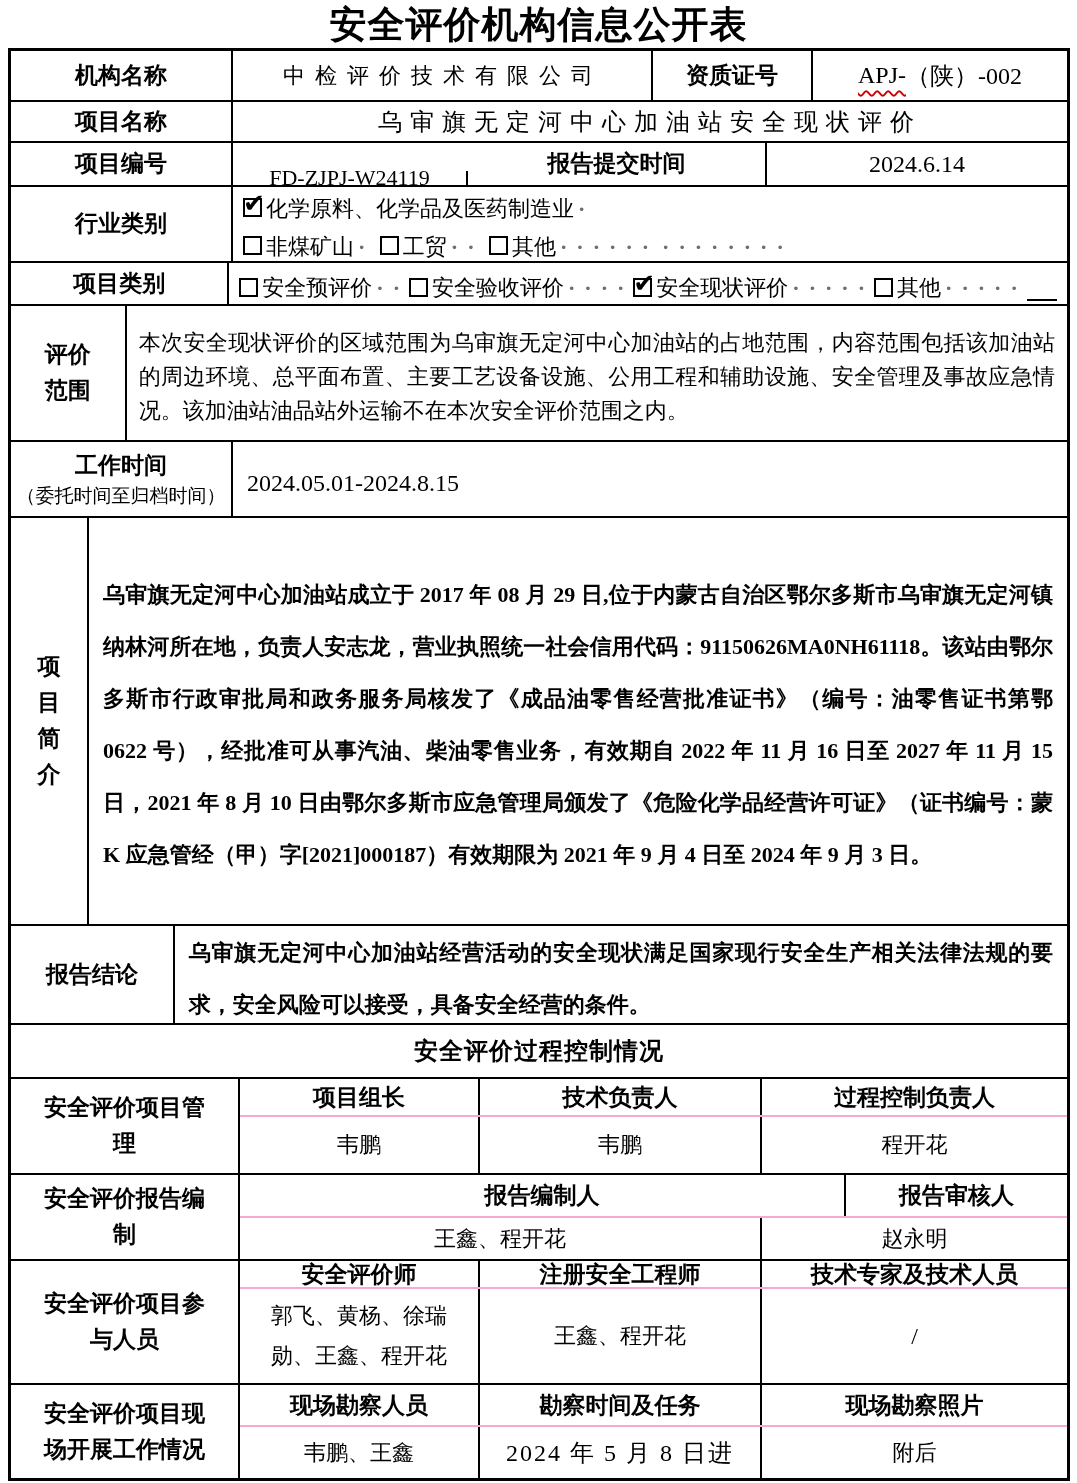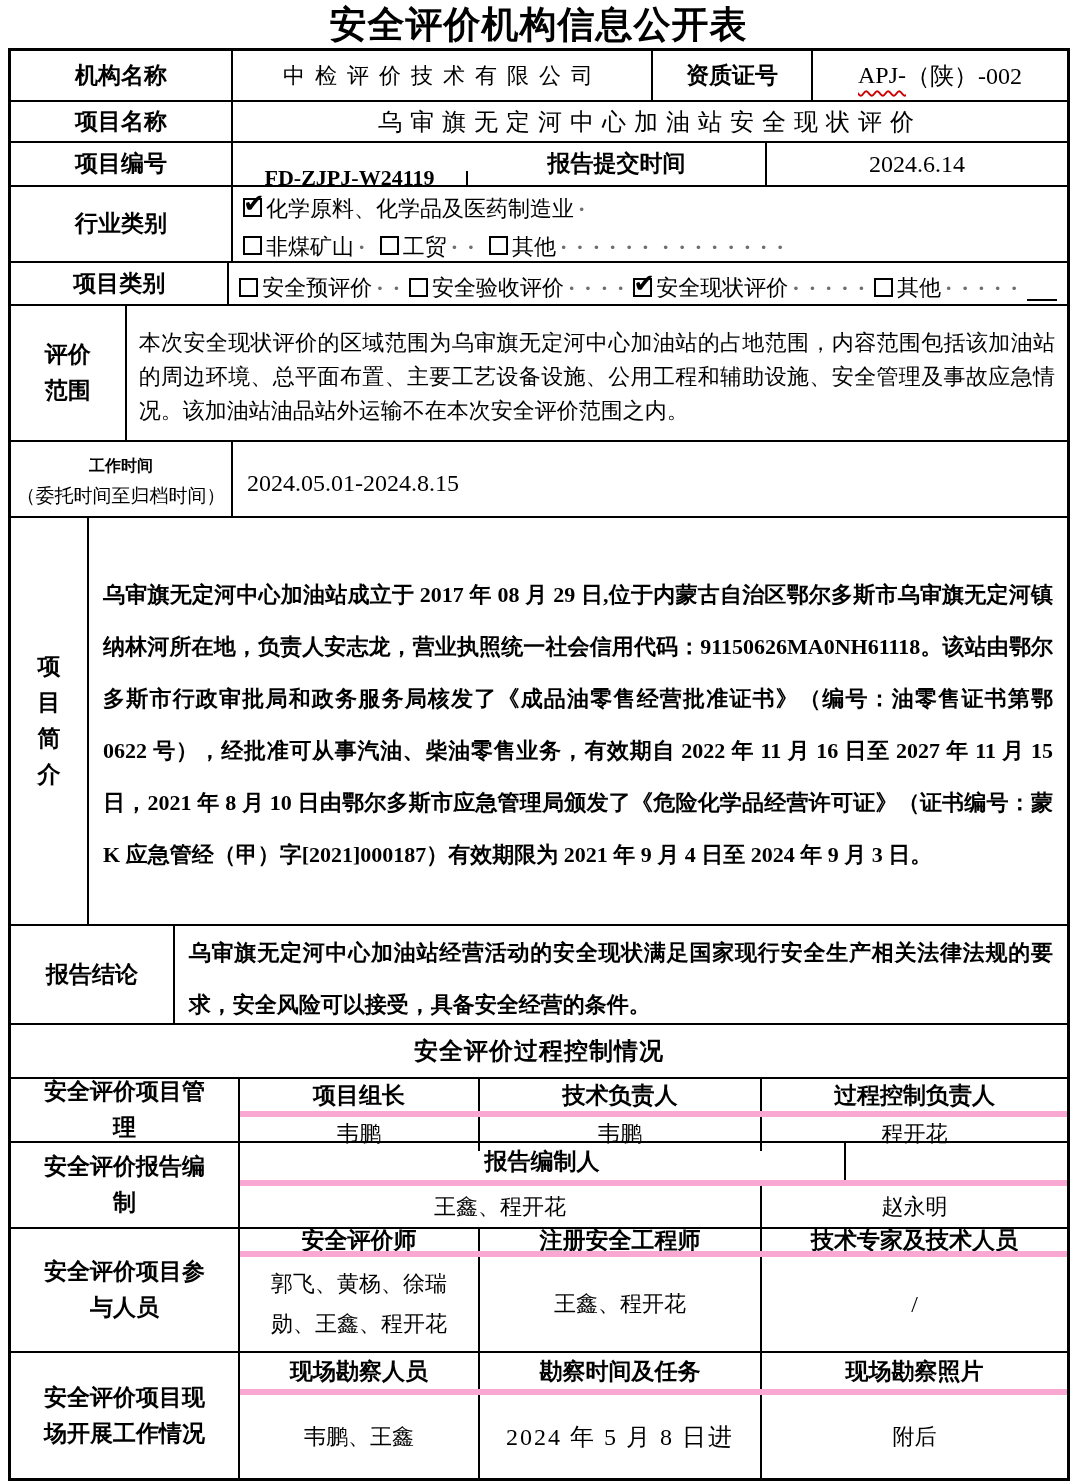--- a/index.html
+++ b/index.html
@@ -25,27 +25,27 @@
   }
   .td.end{border-right:none;}
   .grow{flex:1 1 auto;}
   .label{font-weight:bold;font-size:23px;line-height:36px;padding:2px 23px;}
   .leftal{justify-content:flex-start;text-align:left;margin-top:8px;}
   .ptext{width:100%;text-align:justify;}
   .scope-text{line-height:34px;font-size:22px;}
   .big-par{line-height:52px;font-size:22px;font-weight:bold;}
   .sp-wide{letter-spacing:10px;padding-left:10px;}
   .sp-med{letter-spacing:8px;padding-left:8px;}
-  .mono-num{font-weight:bold;margin-top:28px;}
+  .mono-num{font-weight:normal;margin-top:28px;}
   .head{font-weight:bold;font-size:23px;}
   .sec-title{font-weight:bold;font-size:24px;letter-spacing:1px;}
   .sub-label{display:block;font-weight:normal;font-size:19px;line-height:26px;}
-  .wt-main{display:block;font-size:16px;line-height:34px;}
+  .wt-main{display:block;font-size:23px;line-height:34px;}
   .rside{flex:1 1 auto;display:flex;flex-direction:column;}
-  .rrow{display:flex;border-bottom:6px solid #f9a8d4;box-sizing:border-box;flex:0 0 auto;}
+  .rrow{display:flex;border-bottom:2px solid #f9a8d4;box-sizing:border-box;flex:0 0 auto;}
   .rrow.rlast{border-bottom:none;flex:1 1 auto;}
   
   .cb{
     display:inline-block;width:15px;height:15px;border:2px solid #000;
     margin-right:4px;vertical-align:-1px;position:relative;flex:none;
   }
   .cb.on::after{
     content:"✔";position:absolute;left:-2px;top:-10px;
     font-size:26px;font-weight:bold;line-height:1;color:#000;
     font-family:"DejaVu Sans",sans-serif;
@@ -149,41 +149,42 @@
     <div class="td label" style="width:222px">报告结论</div>
     <div class="td end grow leftal" style="padding:4px 14px">
       <div class="ptext big-par">乌审旗无定河中心加油站经营活动的安全现状满足国家现行安全生产相关法律法规的要求，安全风险可以接受，具备安全经营的条件。</div>
     </div>
   </div>
 
   <div class="tr" style="height:54px">
     <div class="td end grow sec-title">安全评价过程控制情况</div>
   </div>
 
-  <div class="tr" style="height:64px">
+  <div class="tr" style="height:96px">
     <div class="td label" style="width:229px">安全评价项目管理</div>
     <div class="rside">
       <div class="rrow" style="height:38px">
         <div class="td head" style="width:240px">项目组长</div>
         <div class="td head" style="width:282px">技术负责人</div>
         <div class="td head end grow">过程控制负责人</div>
       </div>
       <div class="rrow rlast">
         <div class="td" style="width:240px">韦鹏</div>
         <div class="td" style="width:282px">韦鹏</div>
         <div class="td end grow">程开花</div>
       </div>
     </div>
   </div>
 
   <div class="tr" style="height:86px">
     <div class="td label" style="width:229px">安全评价报告编制</div>
     <div class="rside">
       <div class="rrow" style="height:43px">
         <div class="td head" style="width:606px">报告编制人</div>
+        <div class="td head end grow">报告审核人</div>
       </div>
       <div class="rrow rlast">
         <div class="td" style="width:522px">王鑫、程开花</div>
         <div class="td end grow">赵永明</div>
       </div>
     </div>
   </div>
 
   <div class="tr" style="height:124px">
     <div class="td label" style="width:229px">安全评价项目参与人员</div>

